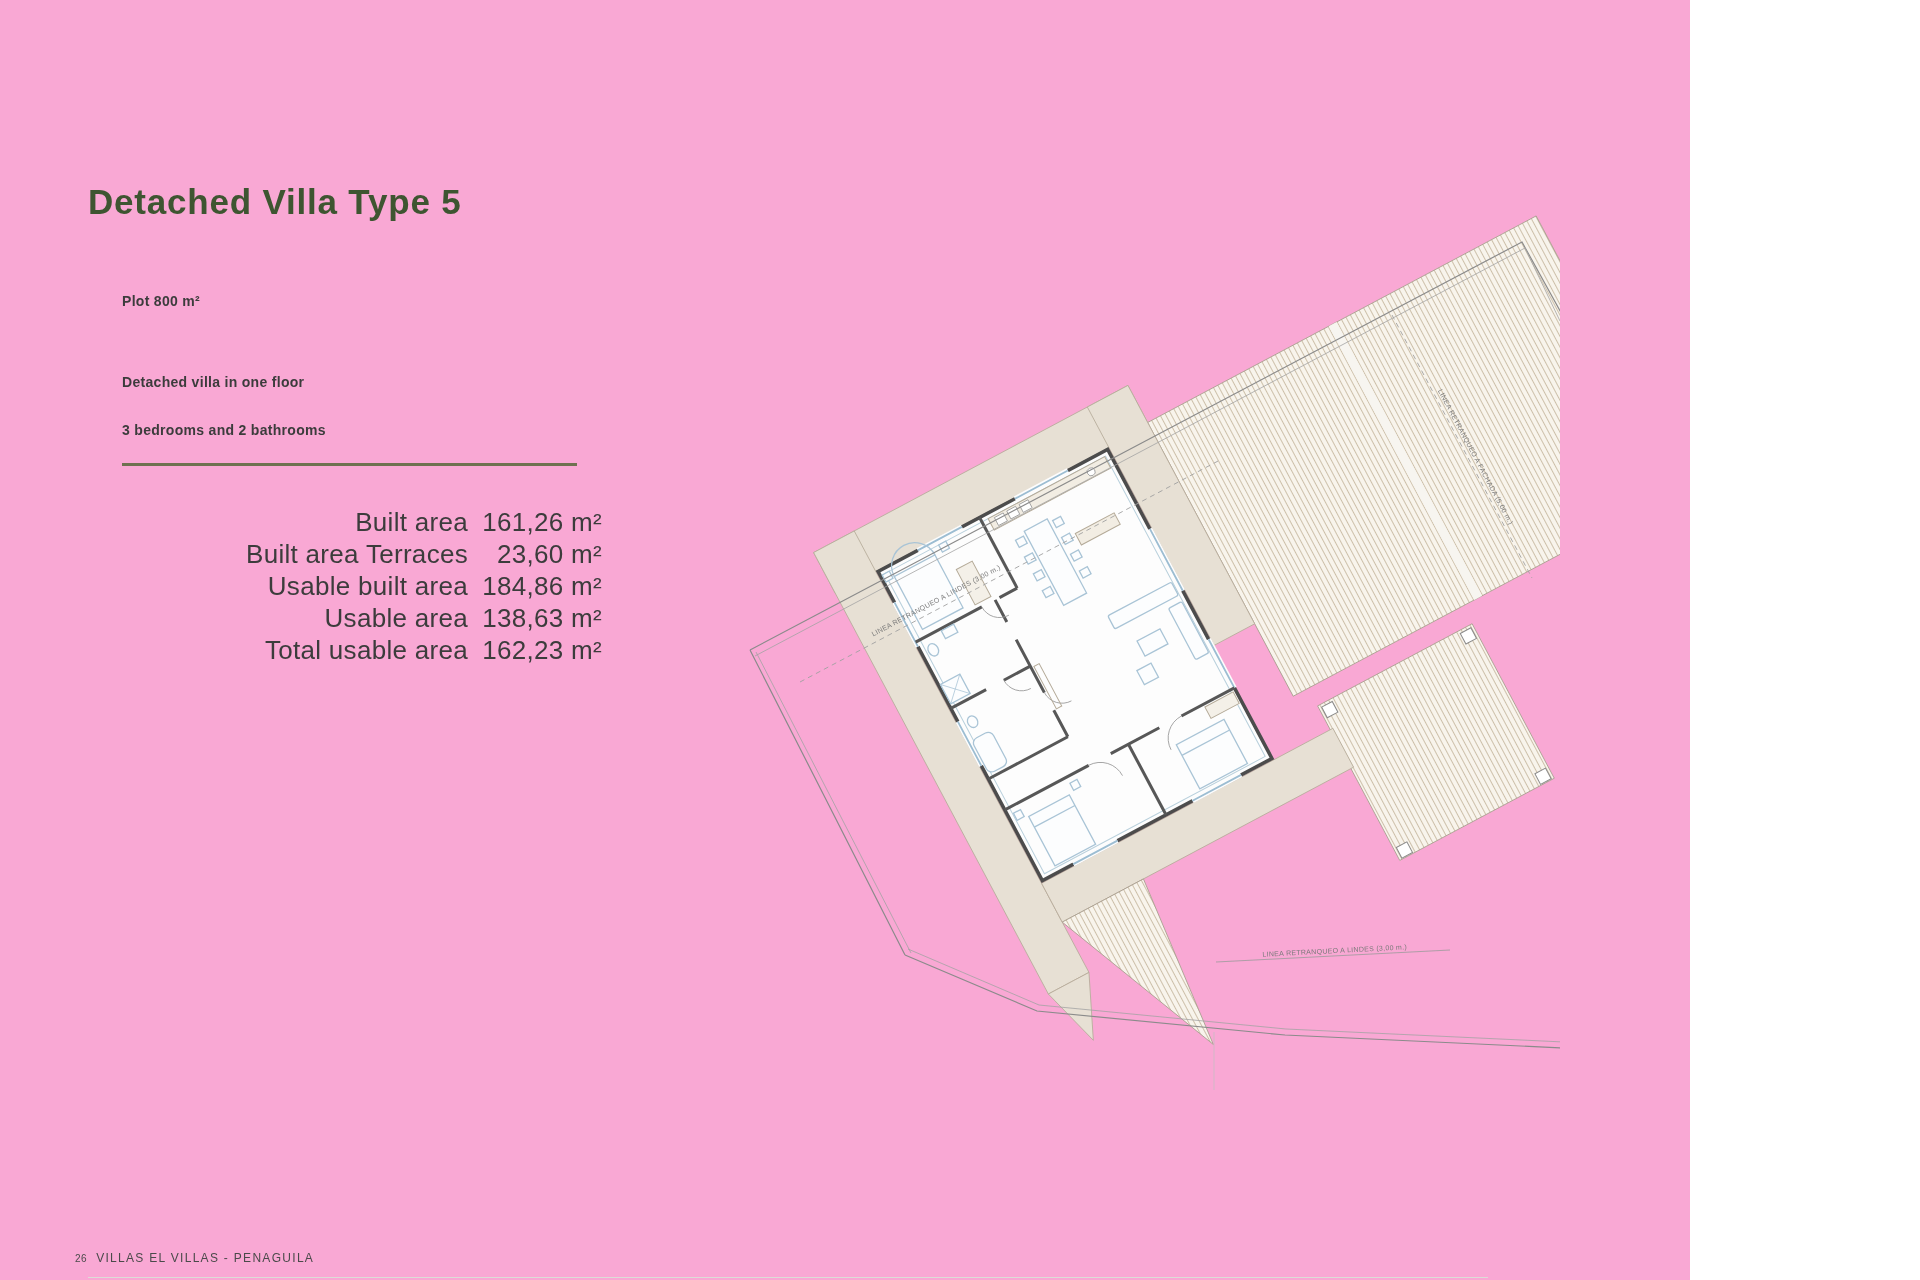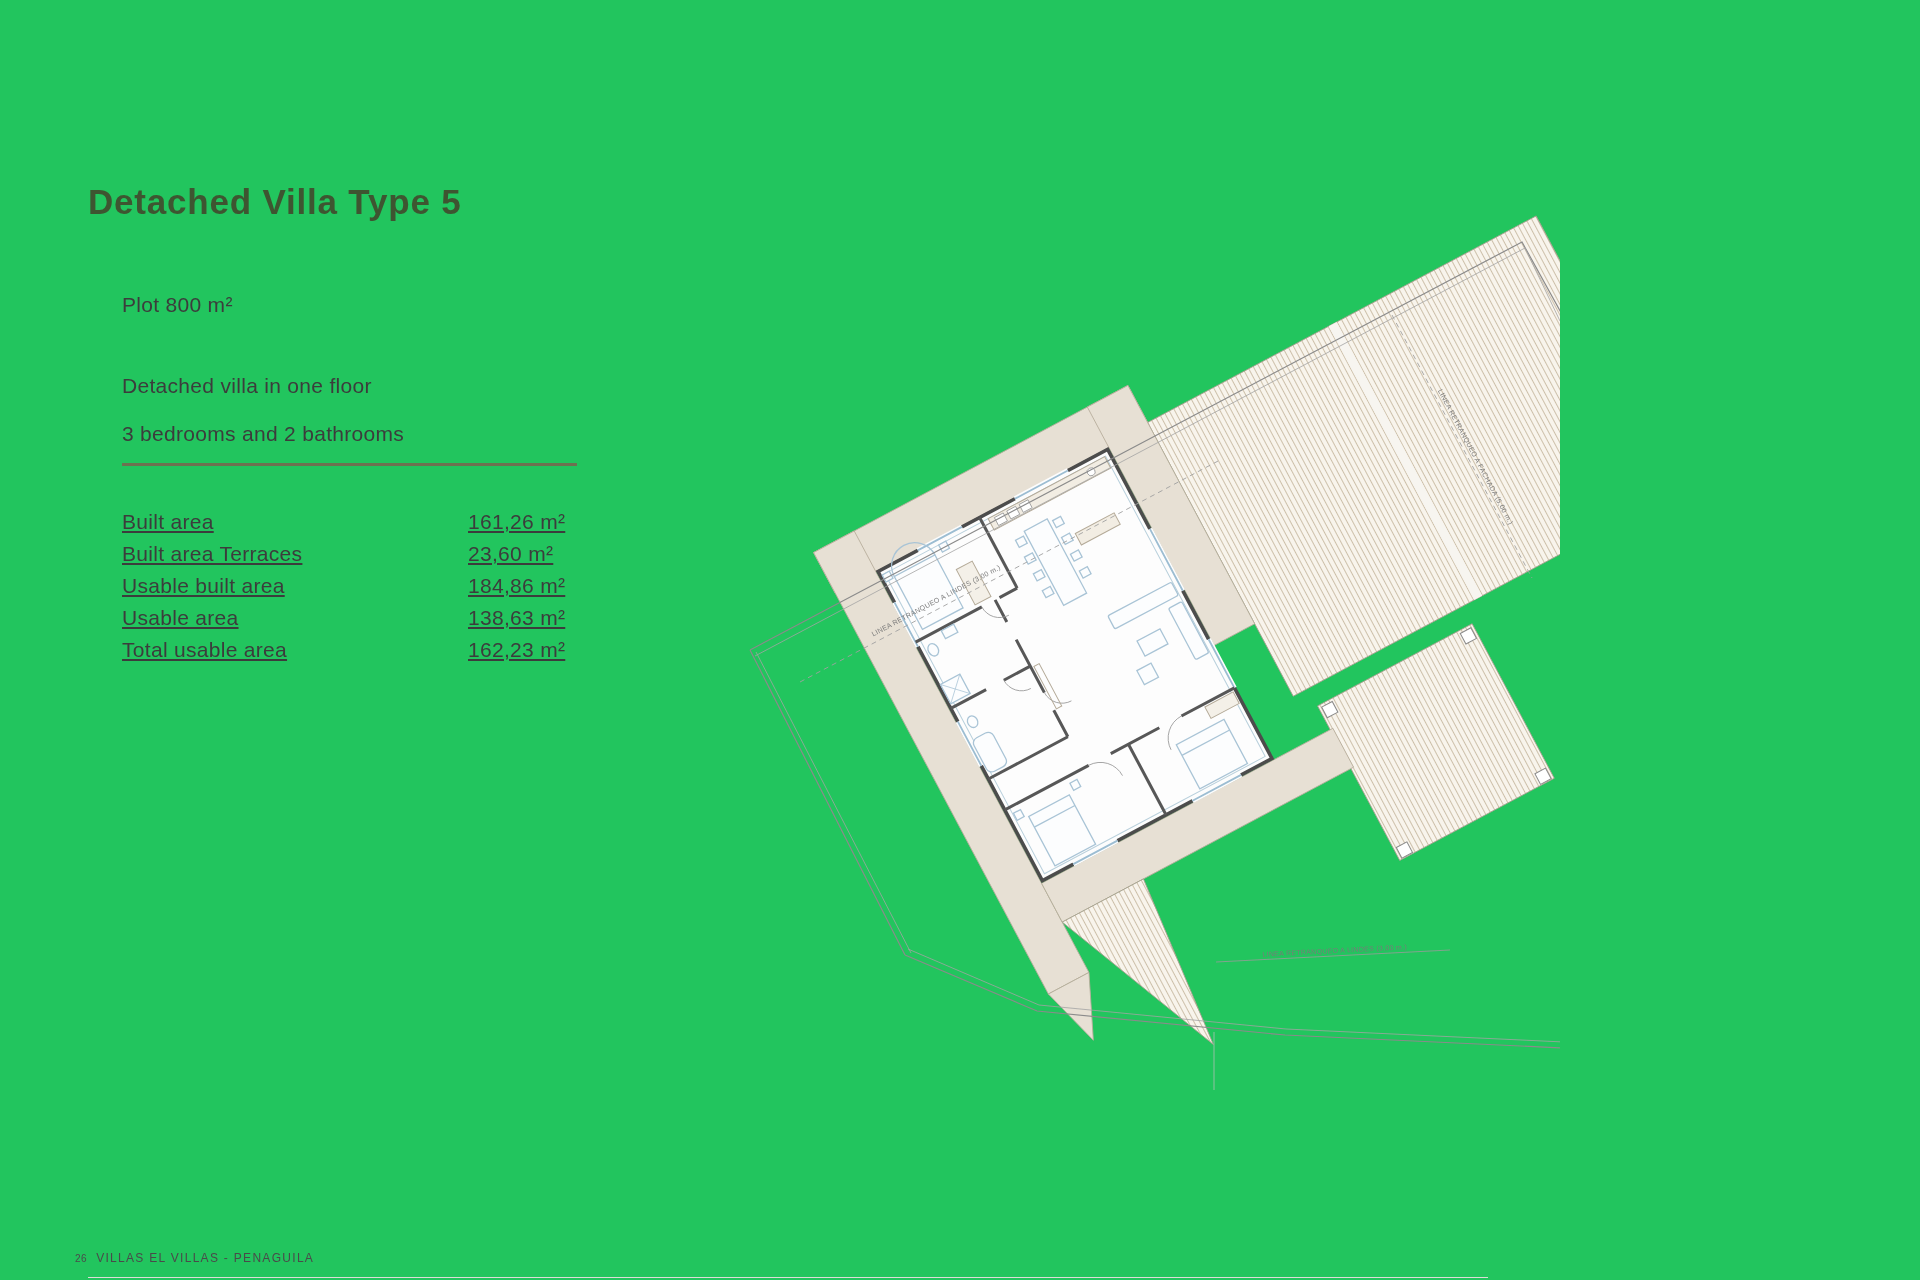--- a/index.html
+++ b/index.html
@@ -1,44 +1,44 @@
 <!DOCTYPE html>
 <html><head>
 <meta charset="utf-8">
 <style>
   * { margin:0; padding:0; box-sizing:border-box; }
   html,body { width:1920px; height:1280px; }
   body { font-family:"Liberation Sans", sans-serif; background:#ffffff; }
   .page {
-    position:relative; width:1920px; height:1280px;
-    background:#22c55e; overflow:hidden;
+    position:relative; width:1690px; height:1280px;
+    background:#f9a8d4; overflow:hidden;text-align:right;
   }
   .title {
     position:absolute; left:88px; top:182px;
     font-size:35px; font-weight:700; letter-spacing:0.8px;
     color:#3e5531;
   }
   .intro-line {
     position:absolute; left:122px;
-    font-size:21px; color:#3c3c3c; letter-spacing:0.3px;
+    font-size:14px; color:#3c3c3c; letter-spacing:0.3px;font-weight:bold;
   }
   .intro-plot   { top:293px; }
   .intro-floors { top:374px; }
   .intro-rooms  { top:422px; }
   .divider {
     position:absolute; left:122px; top:463px;
     width:455px; height:3px; background:#6e7150;
   }
   .specs {
     position:absolute; left:122px; top:506px; width:480px;
   }
   .spec-row {
     display:grid; grid-template-columns:346px auto;
     height:32px; align-items:center;
-    font-size:21px; color:#3c3c3c; letter-spacing:0.3px;text-decoration:underline;
+    font-size:26px; color:#3c3c3c; letter-spacing:0.3px;
   }
   .spec-row.total { }
   .footer {
     position:absolute; left:75px; top:1251px;
     display:flex; align-items:baseline; color:#4a4a4a;
   }
   .footer .pagenum { font-size:10px; margin-right:9px; letter-spacing:0.5px; }
   .footer .project { font-size:12px; letter-spacing:1.3px; }
   .footer-rule {
     position:absolute; left:88px; top:1277px; width:1400px; height:1px;

